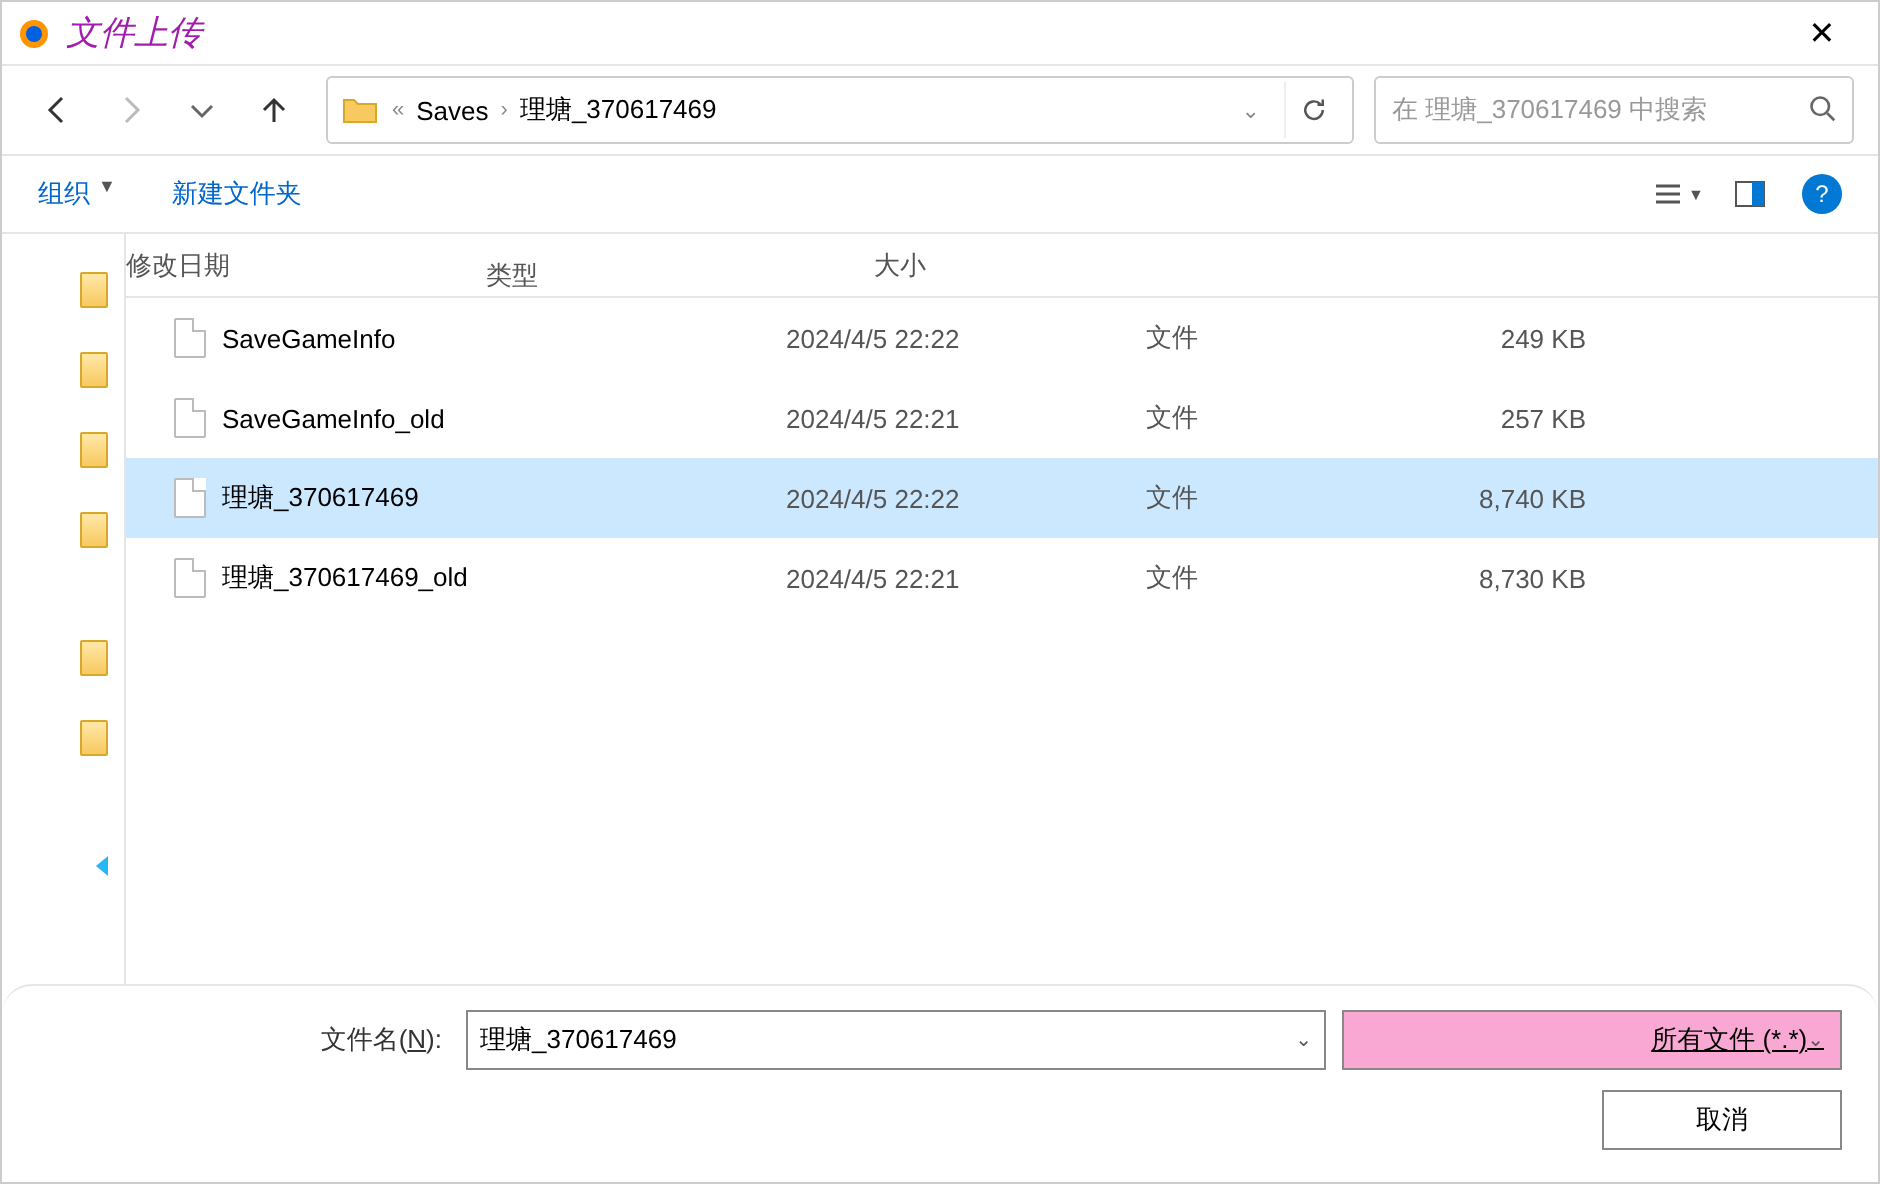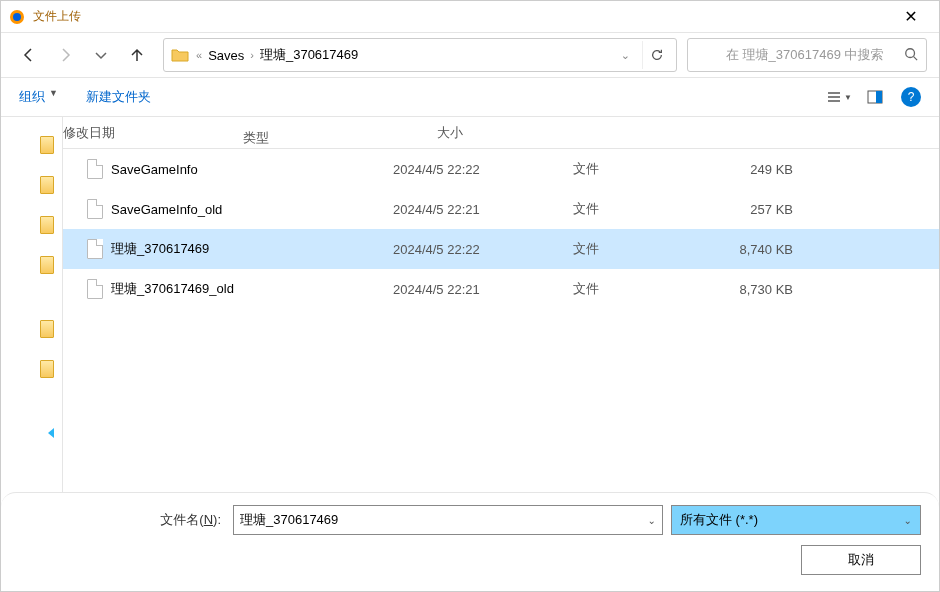--- a/index.html
+++ b/index.html
@@ -1,38 +1,38 @@
 <!DOCTYPE html>
 <html><head>
 <meta charset="utf-8">
 <style>
 * { box-sizing: border-box; margin: 0; padding: 0; font-family: "Microsoft YaHei", "Segoe UI", sans-serif; font-size: 13px; }
 body { background: #fff; width: 940px; height: 592px; overflow: hidden; display: flex; flex-direction: column; border: 1px solid #ccc; }
 
 
 .titlebar { height: 32px; display: flex; align-items: center; padding: 0 8px; border-bottom: 1px solid #e5e5e5; }
 .titlebar .app-icon { width: 16px; height: 16px; margin-right: 8px; display: flex; align-items: center; justify-content: center; }
-.titlebar .title { flex: 1; font-size: 12px; color: #a16207; }
+.titlebar .title { flex: 1; font-size: 17px; color: #a21caf; font-style: italic; }
 .titlebar .close { width: 40px; height: 32px; display: flex; align-items: center; justify-content: center; cursor: pointer; font-size: 16px; }
 
 
 .navbar { height: 44px; display: flex; align-items: center; padding: 6px 12px; gap: 4px; }
 .nav-btn { width: 32px; height: 32px; display: flex; align-items: center; justify-content: center; cursor: pointer; color: #666; border-radius: 3px; }
 .nav-btn.disabled { color: #bbb; cursor: default; }
 .nav-btn svg { width: 16px; height: 16px; }
 .path-box { flex: 1; height: 34px; border: 1px solid #ccc; border-radius: 3px; display: flex; align-items: center; padding: 0 6px; margin: 0 6px; background: #fff; }
 .path-box .folder-icon { width: 20px; height: 20px; margin-right: 4px; display: flex; align-items: center; justify-content: center; }
 .path-box .chev-left { color: #888; font-size: 11px; margin: 0 2px; }
 .path-box .crumb { padding: 2px 4px; cursor: pointer; }
 .path-box .sep { color: #888; margin: 0 2px; font-size: 11px; }
 .path-box .spacer { flex: 1; }
 .path-box .dropdown-ch { color: #888; cursor: pointer; padding: 0 6px; font-size: 11px; }
 .path-box .refresh { width: 28px; height: 28px; display: flex; align-items: center; justify-content: center; cursor: pointer; color: #555; margin-left: 6px; border-left: 1px solid #eee; }
 .search-box { width: 240px; height: 34px; border: 1px solid #ccc; border-radius: 3px; display: flex; align-items: center; padding: 0 8px; }
-.search-box .placeholder { flex: 1; color: #999; margin-left: 30px; }
+.search-box .placeholder { flex: 1; color: #999; }
 .search-box .search-icon { color: #666; }
 
 
 .toolbar { height: 40px; border-top: 1px solid #e5e5e5; border-bottom: 1px solid #e5e5e5; display: flex; align-items: center; padding: 0 12px; }
 .tool-link { color: #0066cc; cursor: pointer; padding: 4px 6px; display: flex; align-items: flex-start; gap: 4px; }
 .tool-link .caret { font-size: 9px; color: #555; }
 .toolbar .spacer { flex: 1; }
 .tool-icon { width: 32px; height: 32px; display: flex; align-items: center; justify-content: center; cursor: pointer; color: #555; border-radius: 3px; margin-left: 4px; }
 .help-icon { background: #0078d4; color: #fff; border-radius: 50%; width: 20px; height: 20px; font-size: 12px; display: flex; align-items: center; justify-content: center; }
 
@@ -63,21 +63,21 @@
 .row .cell-type { width: 140px; color: #555; }
 .row .cell-size { width: 120px; text-align: right; padding-right: 40px; color: #555; }
 
 
 .bottom { border-top: 1px solid #e5e5e5; padding: 12px 18px 16px; display: flex; flex-direction: column; gap: 10px; border-radius: 15px; }
 .bottom-row { display: flex; align-items: center; justify-content: flex-end; gap: 8px; }
 .filename-label { color: #333; margin-right: 4px; }
 .filename-label .ul { text-decoration: underline; }
 .filename-input { width: 430px; height: 30px; border: 1px solid #888; padding: 0 6px; display: flex; align-items: center; justify-content: space-between; background: #fff; }
 .filename-input .caret { font-size: 10px; color: #555; }
-.filter-select { width: 250px; height: 30px; border: 1px solid #888; padding: 0 8px; display: flex; align-items: center; justify-content: space-between; background: #7dd3fc; }
+.filter-select { width: 250px; height: 30px; border: 1px solid #888; padding: 0 8px; display: flex; align-items: center; justify-content: flex-end; background: #f9a8d4; text-decoration: underline; }
 .filter-select .caret { font-size: 10px; color: #555; }
 .dlg-btn { width: 120px; height: 30px; border: 1px solid #888; background: #fff; display: flex; align-items: center; justify-content: center; cursor: pointer; }
 .dlg-btn .ul { text-decoration: underline; }
 </style>
 </head>
 <body>
 
 <div class="titlebar">
   <span class="app-icon">
     <svg viewBox="0 0 16 16">

